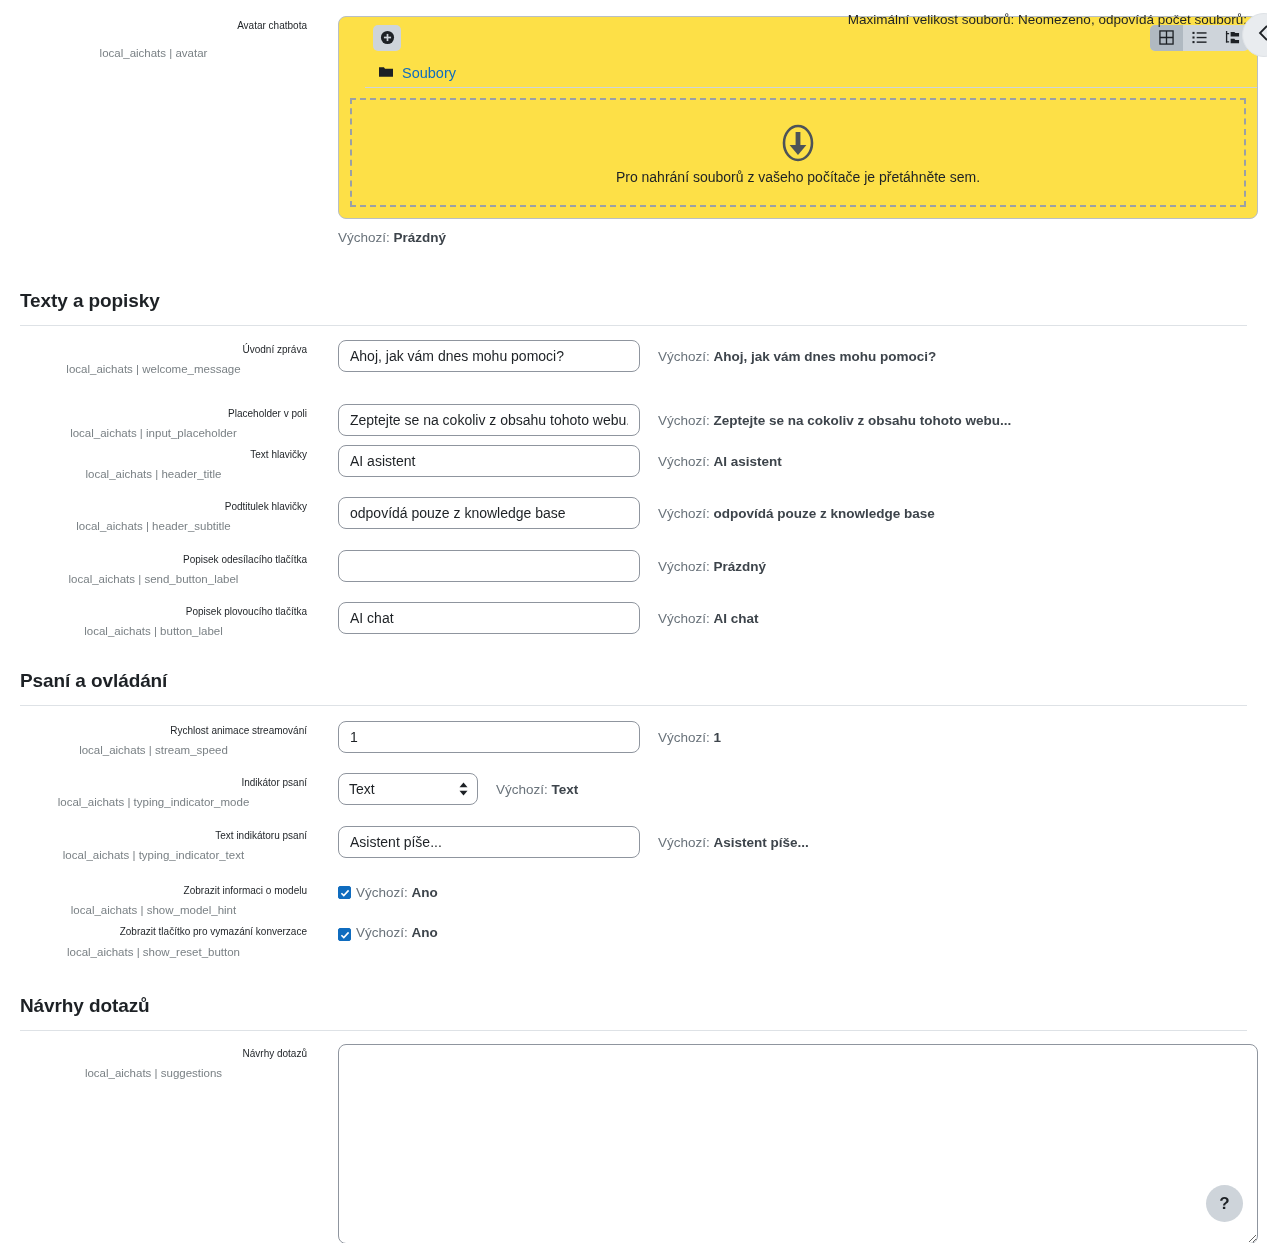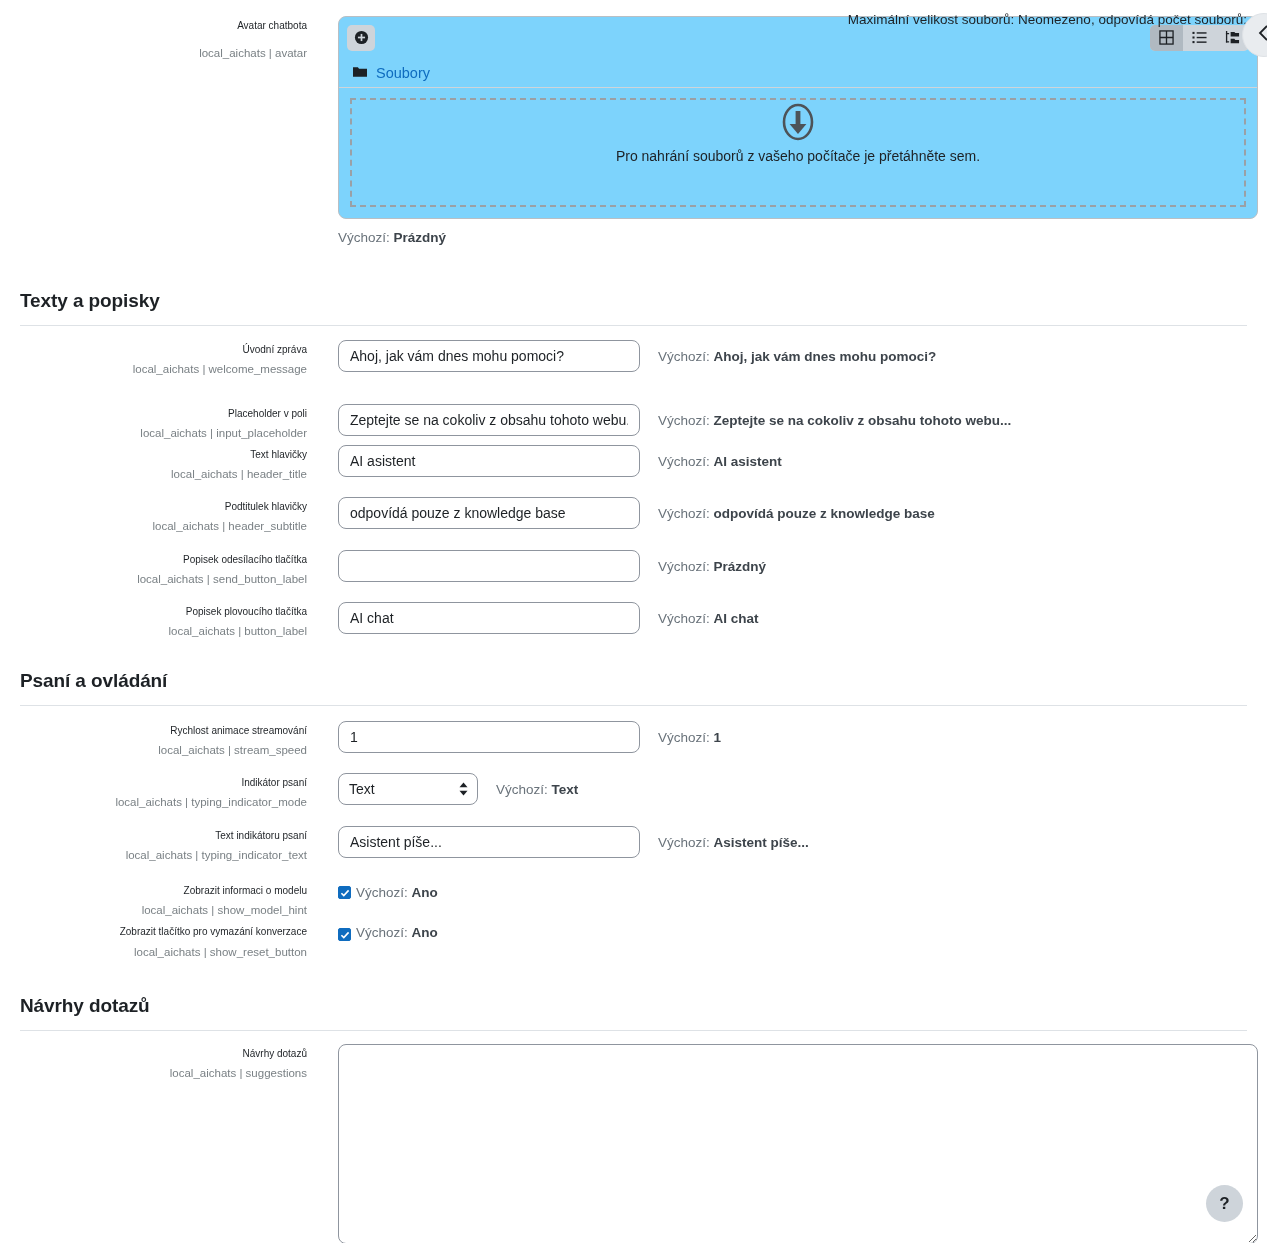--- a/index.html
+++ b/index.html
@@ -18,21 +18,21 @@
   .label-col {
     width: 307px; min-width: 307px;
     text-align: right; padding-right: 0;
   }
   .label-title {
     font-size: 10px; line-height: 19px; color: #1d2125;
     font-weight: 400;
   }
   .label-key {
     font-size: 11.5px; line-height: 15px; color: #7a8185;
-    margin-top: 3px; font-weight: 400;
+    margin-top: 3px; font-weight: 400; text-align: center;
   }
   .ctrl-col { padding-left: 31px; flex: 1; min-width: 0; }
 
   
   .txt {
     width: 302px; height: 32px;
     border: 1px solid #8f959e; border-radius: 8px;
     background: #fff; color: #1d2125;
     font-family: "Liberation Sans", sans-serif; font-size: 14px;
     padding: 0 11px; outline: none;
@@ -77,22 +77,22 @@
     margin: 0; font-size: 19px; font-weight: 700; color: #1d2125;
     letter-spacing: -0.1px;
   }
   .sect .rule {
     height: 1px; background: #dee2e6; margin-top: 13px;
   }
 
   
   .fm {
     border: 1px solid #b9bfc4; border-radius: 8px;
-    background: #7dd3fc; width: 920px; height: 203px;
-    position: relative; overflow: hidden;
+    background: #fde047; width: 920px; height: 203px;
+    position: relative; overflow: hidden; padding-left: 26px;
   }
   .fm-toolbar {
     height: 41px; display: flex; align-items: center;
     padding: 0 8px 0 8px; justify-content: space-between;
   }
   .fm-add {
     width: 28px; height: 26px; border-radius: 5px; background: #ced4da;
     display: flex; align-items: center; justify-content: center;
     border: none; cursor: pointer;
   }
@@ -110,21 +110,21 @@
     height: 30px; display: flex; align-items: center; gap: 9px;
     padding: 0 14px; border-bottom: 1px solid #cfd4d9;
   }
   .fm-breadcrumb a {
     color: #0f6cbf; font-size: 14.5px; text-decoration: none;
   }
   .dropzone {
     position: absolute; left: 11px; right: 11px; top: 81px; bottom: 11px;
     border: 2px dashed #9aa0a6;
     display: flex; flex-direction: column;
-    align-items: center; 
+    align-items: center; justify-content: center; 
   }
   .dz-text { font-size: 14px; color: #1d2125; }
 
   .maxsize {
     position: absolute; right: 20px; top: 19px;
     font-size: 13.5px; color: #1d2125; white-space: nowrap;
     transform: translateY(-50%);
   }
 
   

